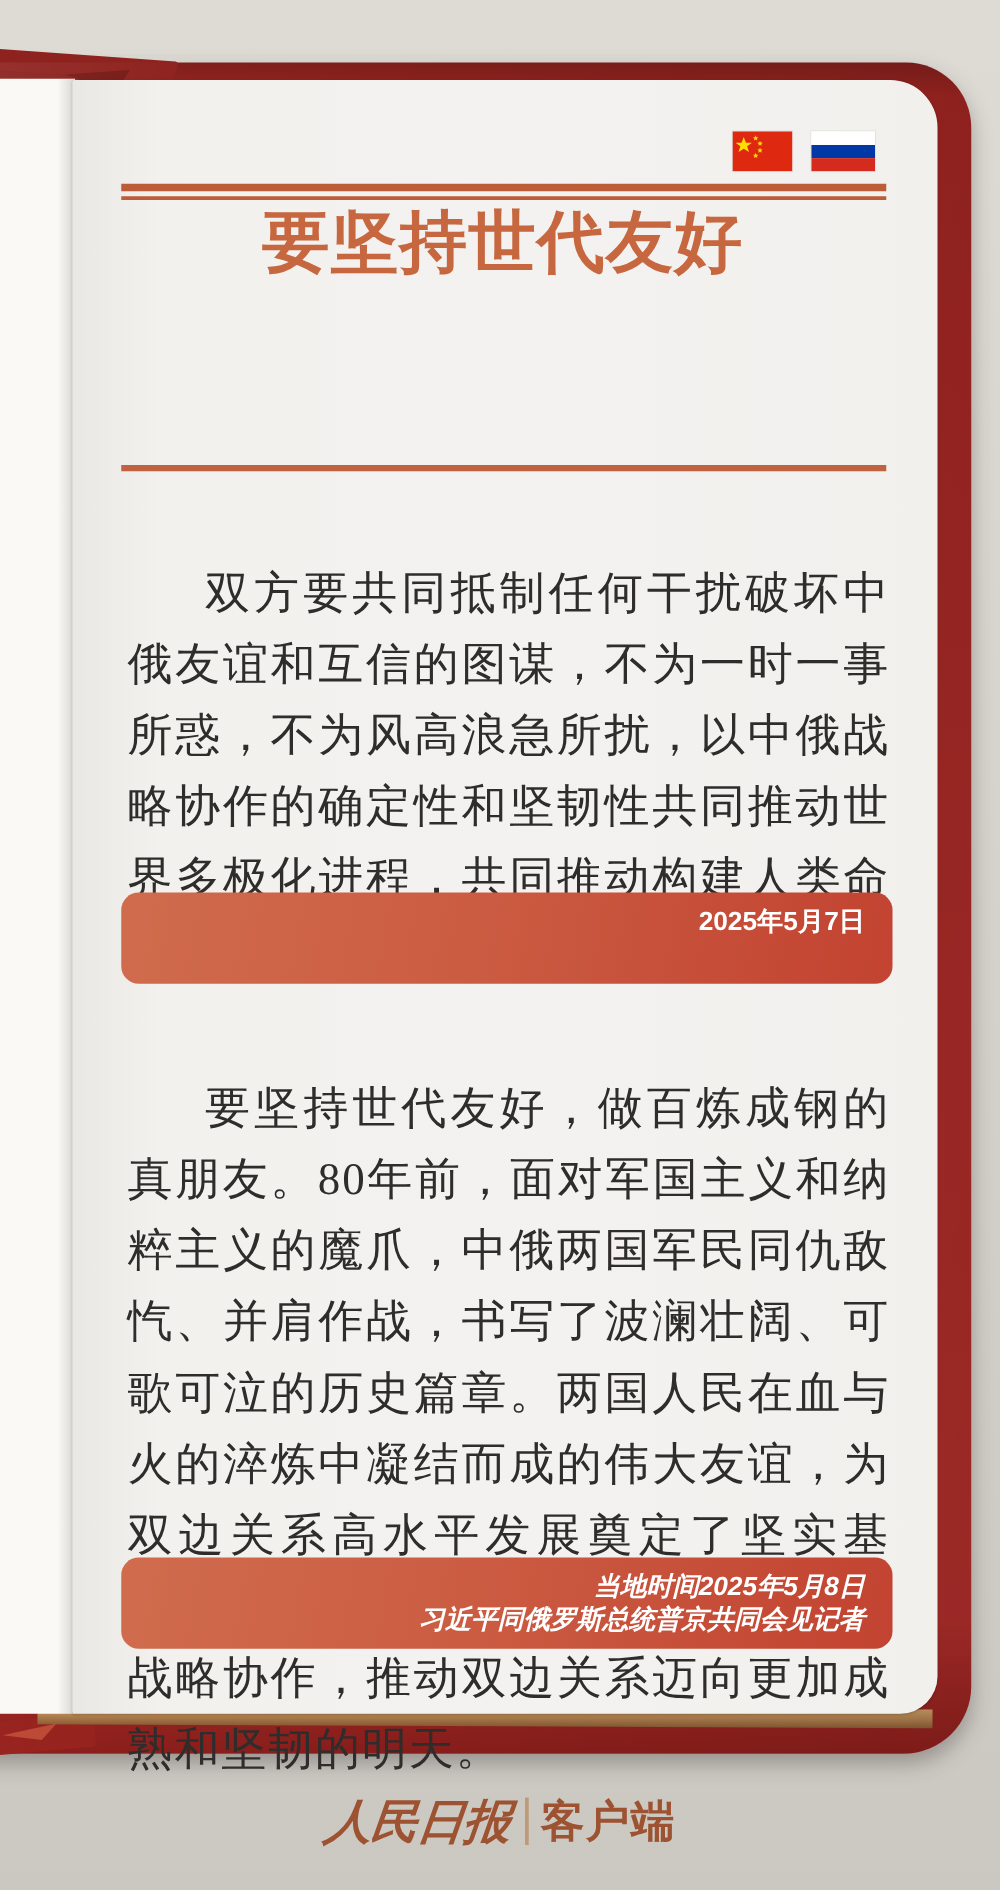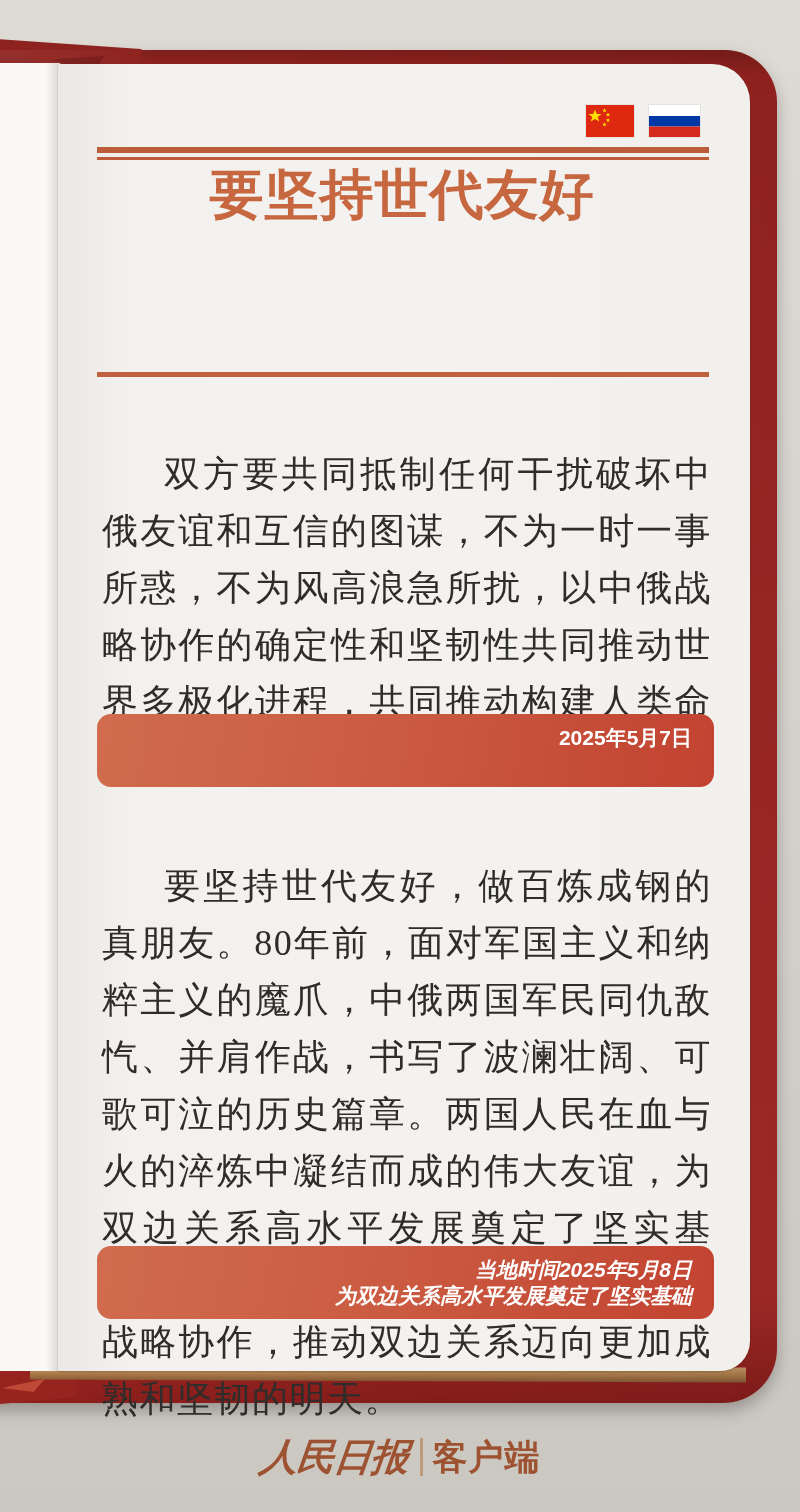--- a/index.html
+++ b/index.html
@@ -123,21 +123,21 @@
     <div class="rule rule-under-title"></div>
 
     <div class="para para-1">双方要共同抵制任何干扰破坏中俄友谊和互信的图谋，不为一时一事所惑，不为风高浪急所扰，以中俄战略协作的确定性和坚韧性共同推动世界多极化进程，共同推动构建人类命运共同体。</div>
     <div class="quote-box quote-box-1">
       <div>2025年5月7日</div>
     </div>
 
     <div class="para para-2">要坚持世代友好，做百炼成钢的真朋友。80年前，面对军国主义和纳粹主义的魔爪，中俄两国军民同仇敌忾、并肩作战，书写了波澜壮阔、可歌可泣的历史篇章。两国人民在血与火的淬炼中凝结而成的伟大友谊，为双边关系高水平发展奠定了坚实基础。中俄双方要深化政治互信，密切战略协作，推动双边关系迈向更加成熟和坚韧的明天。</div>
     <div class="quote-box quote-box-2">
       <div>当地时间2025年5月8日</div>
-      <div>为双边关系高水平发展奠定了坚实基础</div>
+      <div>习近平同俄罗斯总统普京共同会见记者</div>
     </div>
 
   </div>
 
   <div class="footer">
     <span class="brand-script">人民日报</span>
     <span class="brand-divider"></span>
     <span class="brand-suffix">客户端</span>
   </div>
 

